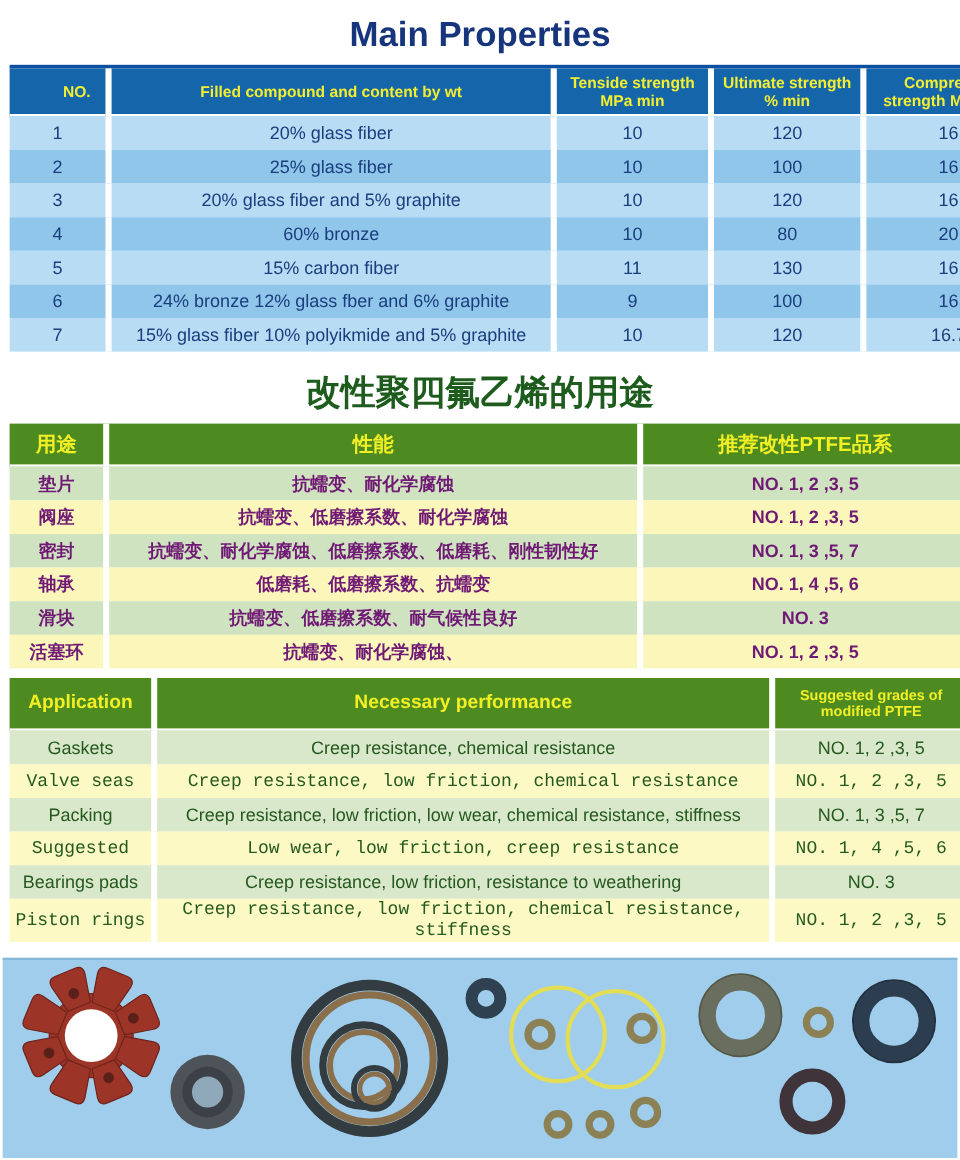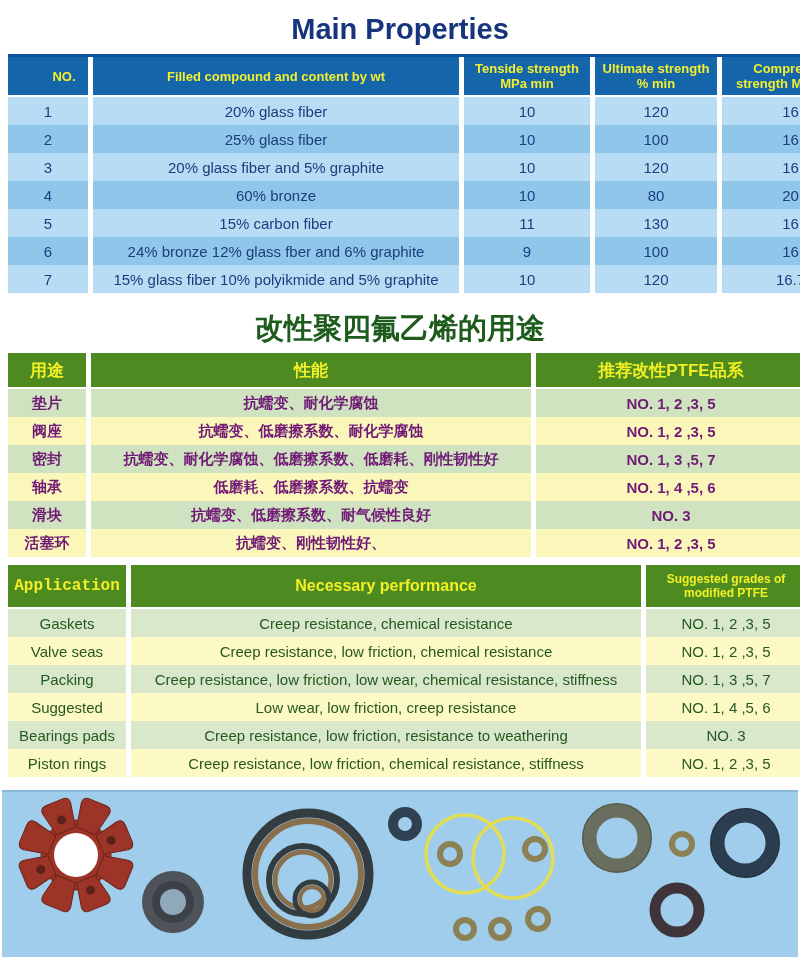--- a/index.html
+++ b/index.html
@@ -43,22 +43,22 @@
   .t2 tr.odd td{background:#cfe3c0;}
   .t2 tr.even td{background:#fbf7bb;}
   .t2 .c0{width:70px;} .t2 .c1{width:432px;} .t2 .c2{width:262px;}
 
   
   .t3{margin-top:4px;}
   .t3 th{background:#4d8b21;color:#f2ef25;font-size:16px;height:40px;}
   .t3 th.small{font-size:12px;line-height:14px;}
   .t3 td{color:#24591f;font-size:15px;height:26px;}
   .t3 tr.odd td{background:#d9e7ca;}
-  .t3 tr.even td{background:#fdf9c4;}
-  .t3 .c0{width:110px;font-family:Liberation Mono, monospace;} .t3 .c1{width:502px;} .t3 .c2{width:152px;}
+  .t3 tr.even td{background:#fdf9c4;font-family:Liberation Mono, monospace;}
+  .t3 .c0{width:110px;} .t3 .c1{width:502px;} .t3 .c2{width:152px;}
 
   
   .photo{
     width:796px;height:167px;margin:13px 0 0 2px;position:relative;
   }
   .photo svg{display:block;}
 </style>
 </head>
 <body>
 
@@ -160,21 +160,21 @@
         <td>低磨耗、低磨擦系数、抗蠕变</td>
         <td>NO. 1, 4 ,5, 6</td>
       </tr>
       <tr class="odd">
         <td>滑块</td>
         <td>抗蠕变、低磨擦系数、耐气候性良好</td>
         <td>NO. 3</td>
       </tr>
       <tr class="even">
         <td>活塞环</td>
-        <td>抗蠕变、刚性韧性好、</td>
+        <td>抗蠕变、耐化学腐蚀、</td>
         <td>NO. 1, 2 ,3, 5</td>
       </tr>
     </tbody>
   </table>
 
 
   <table class="t t3">
     <thead>
       <tr>
         <th class="c0">Application</th>

